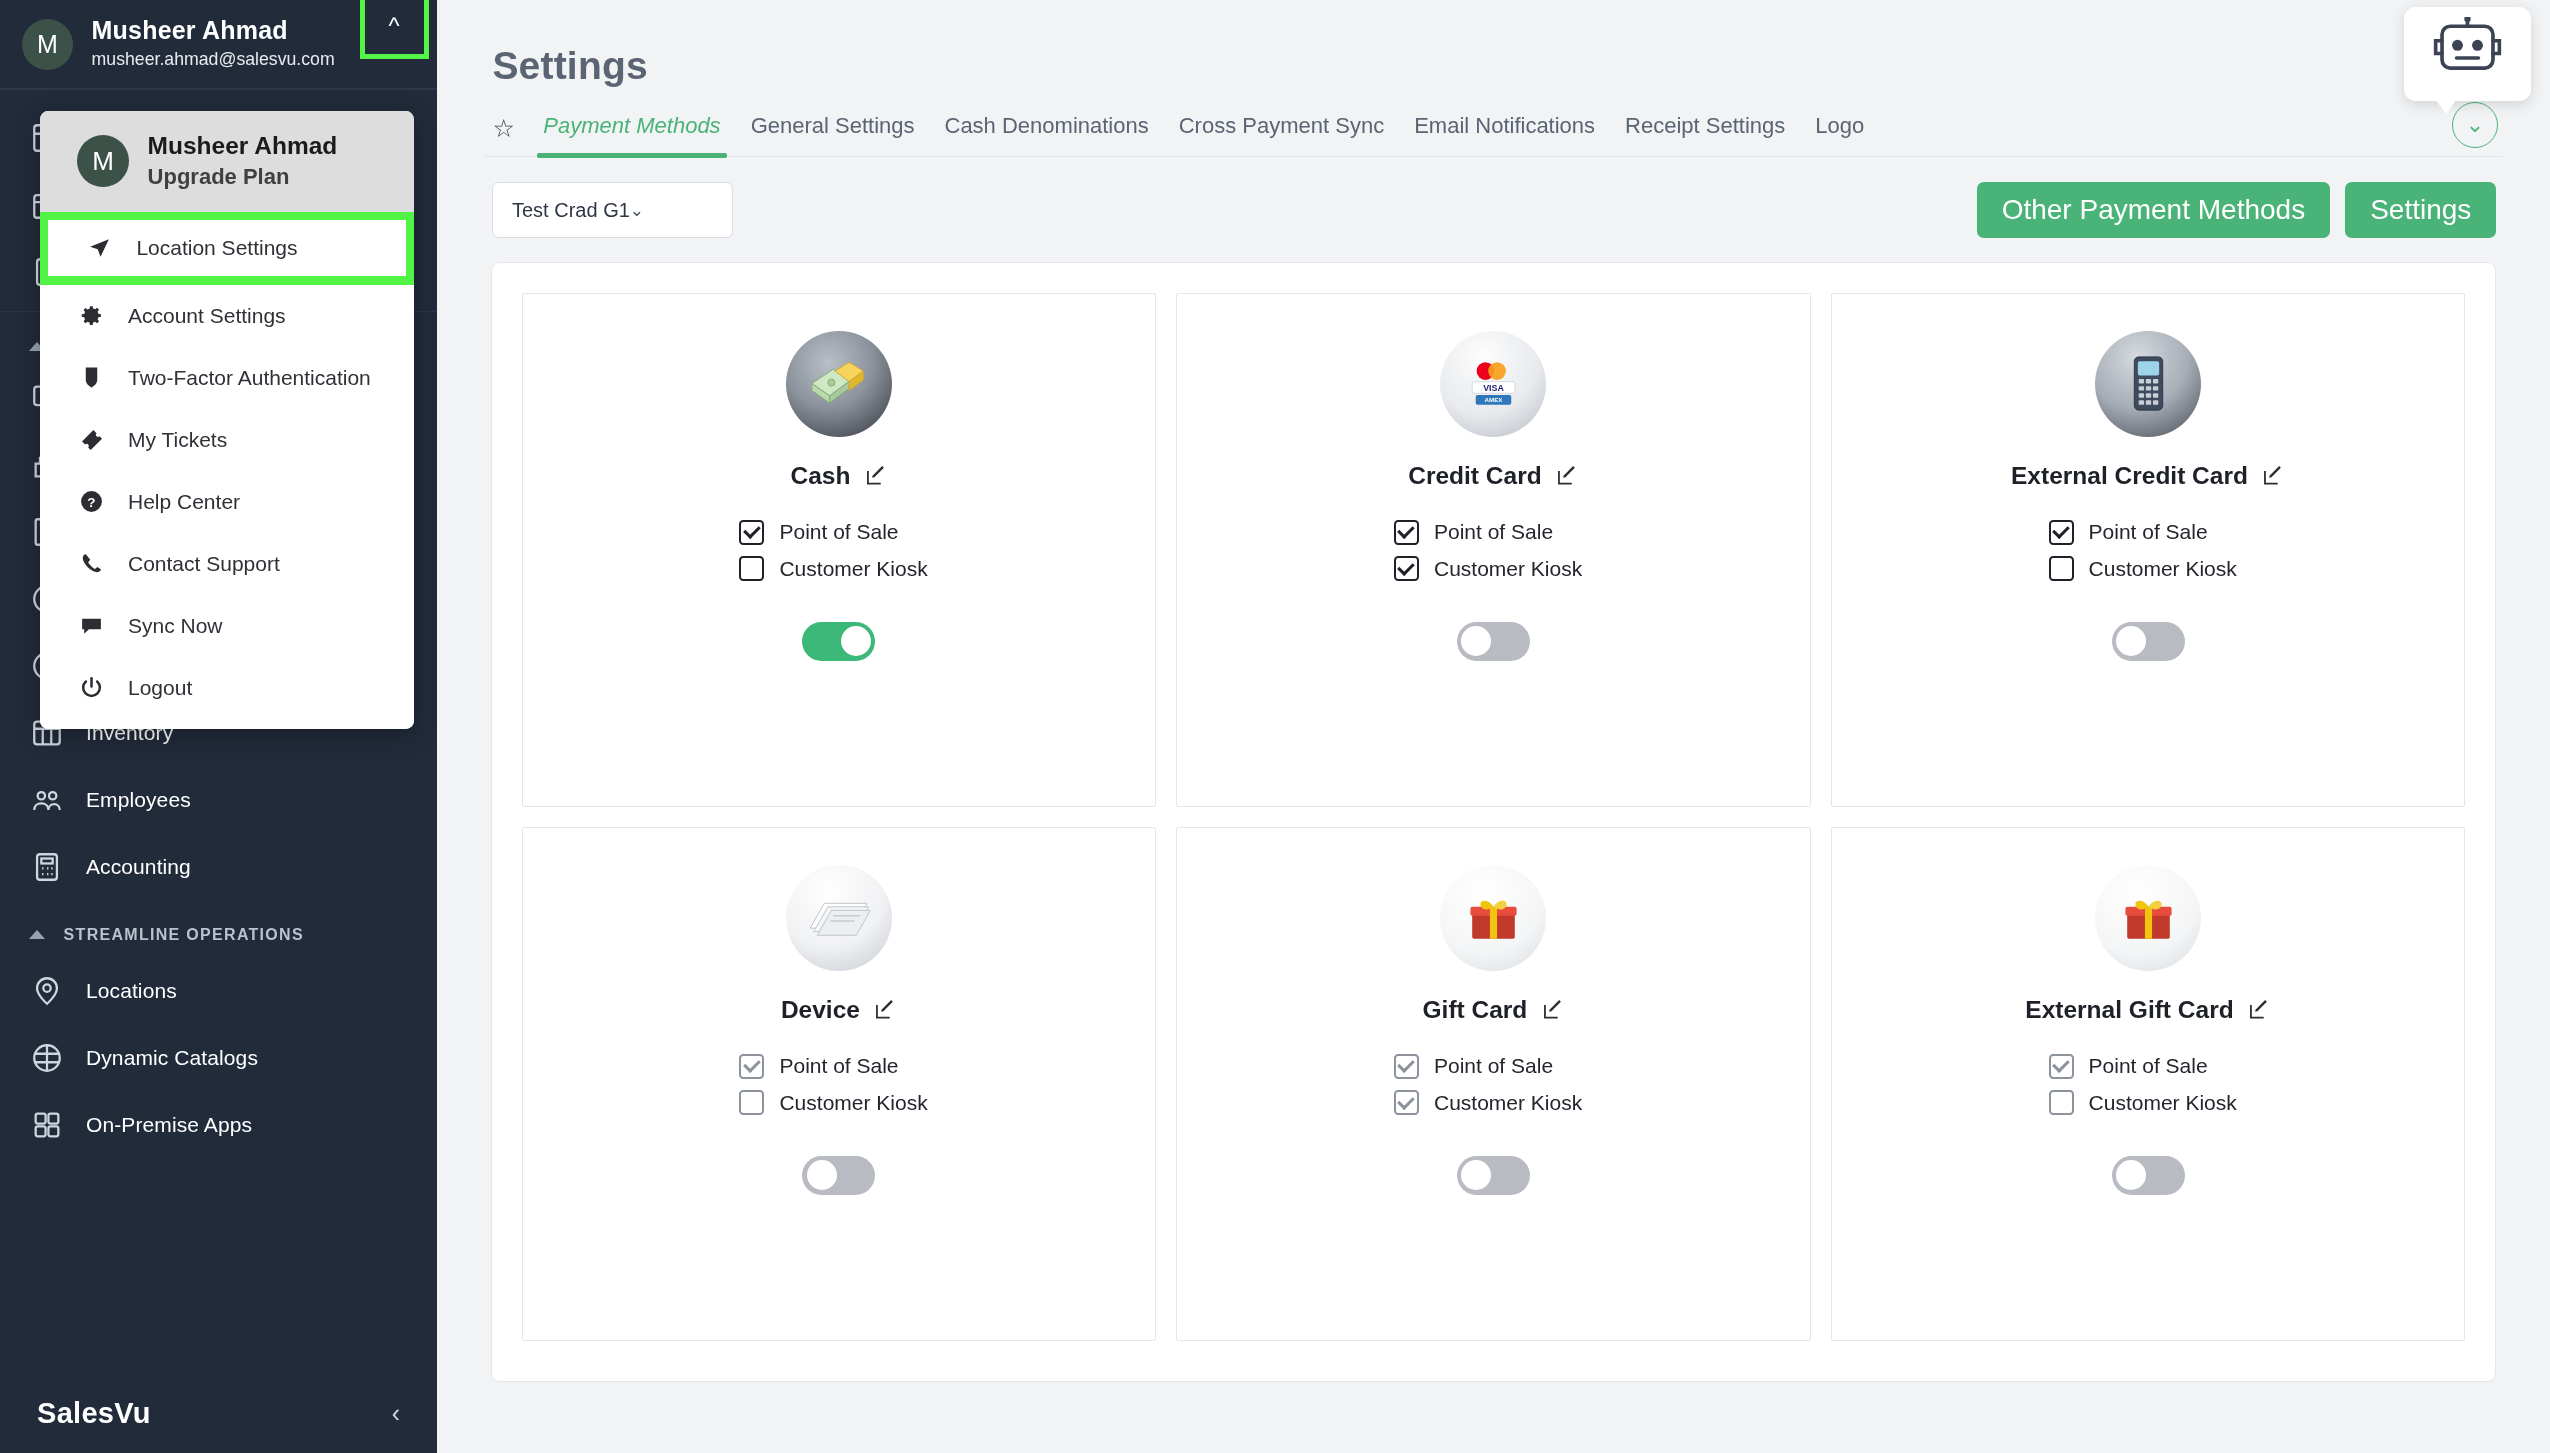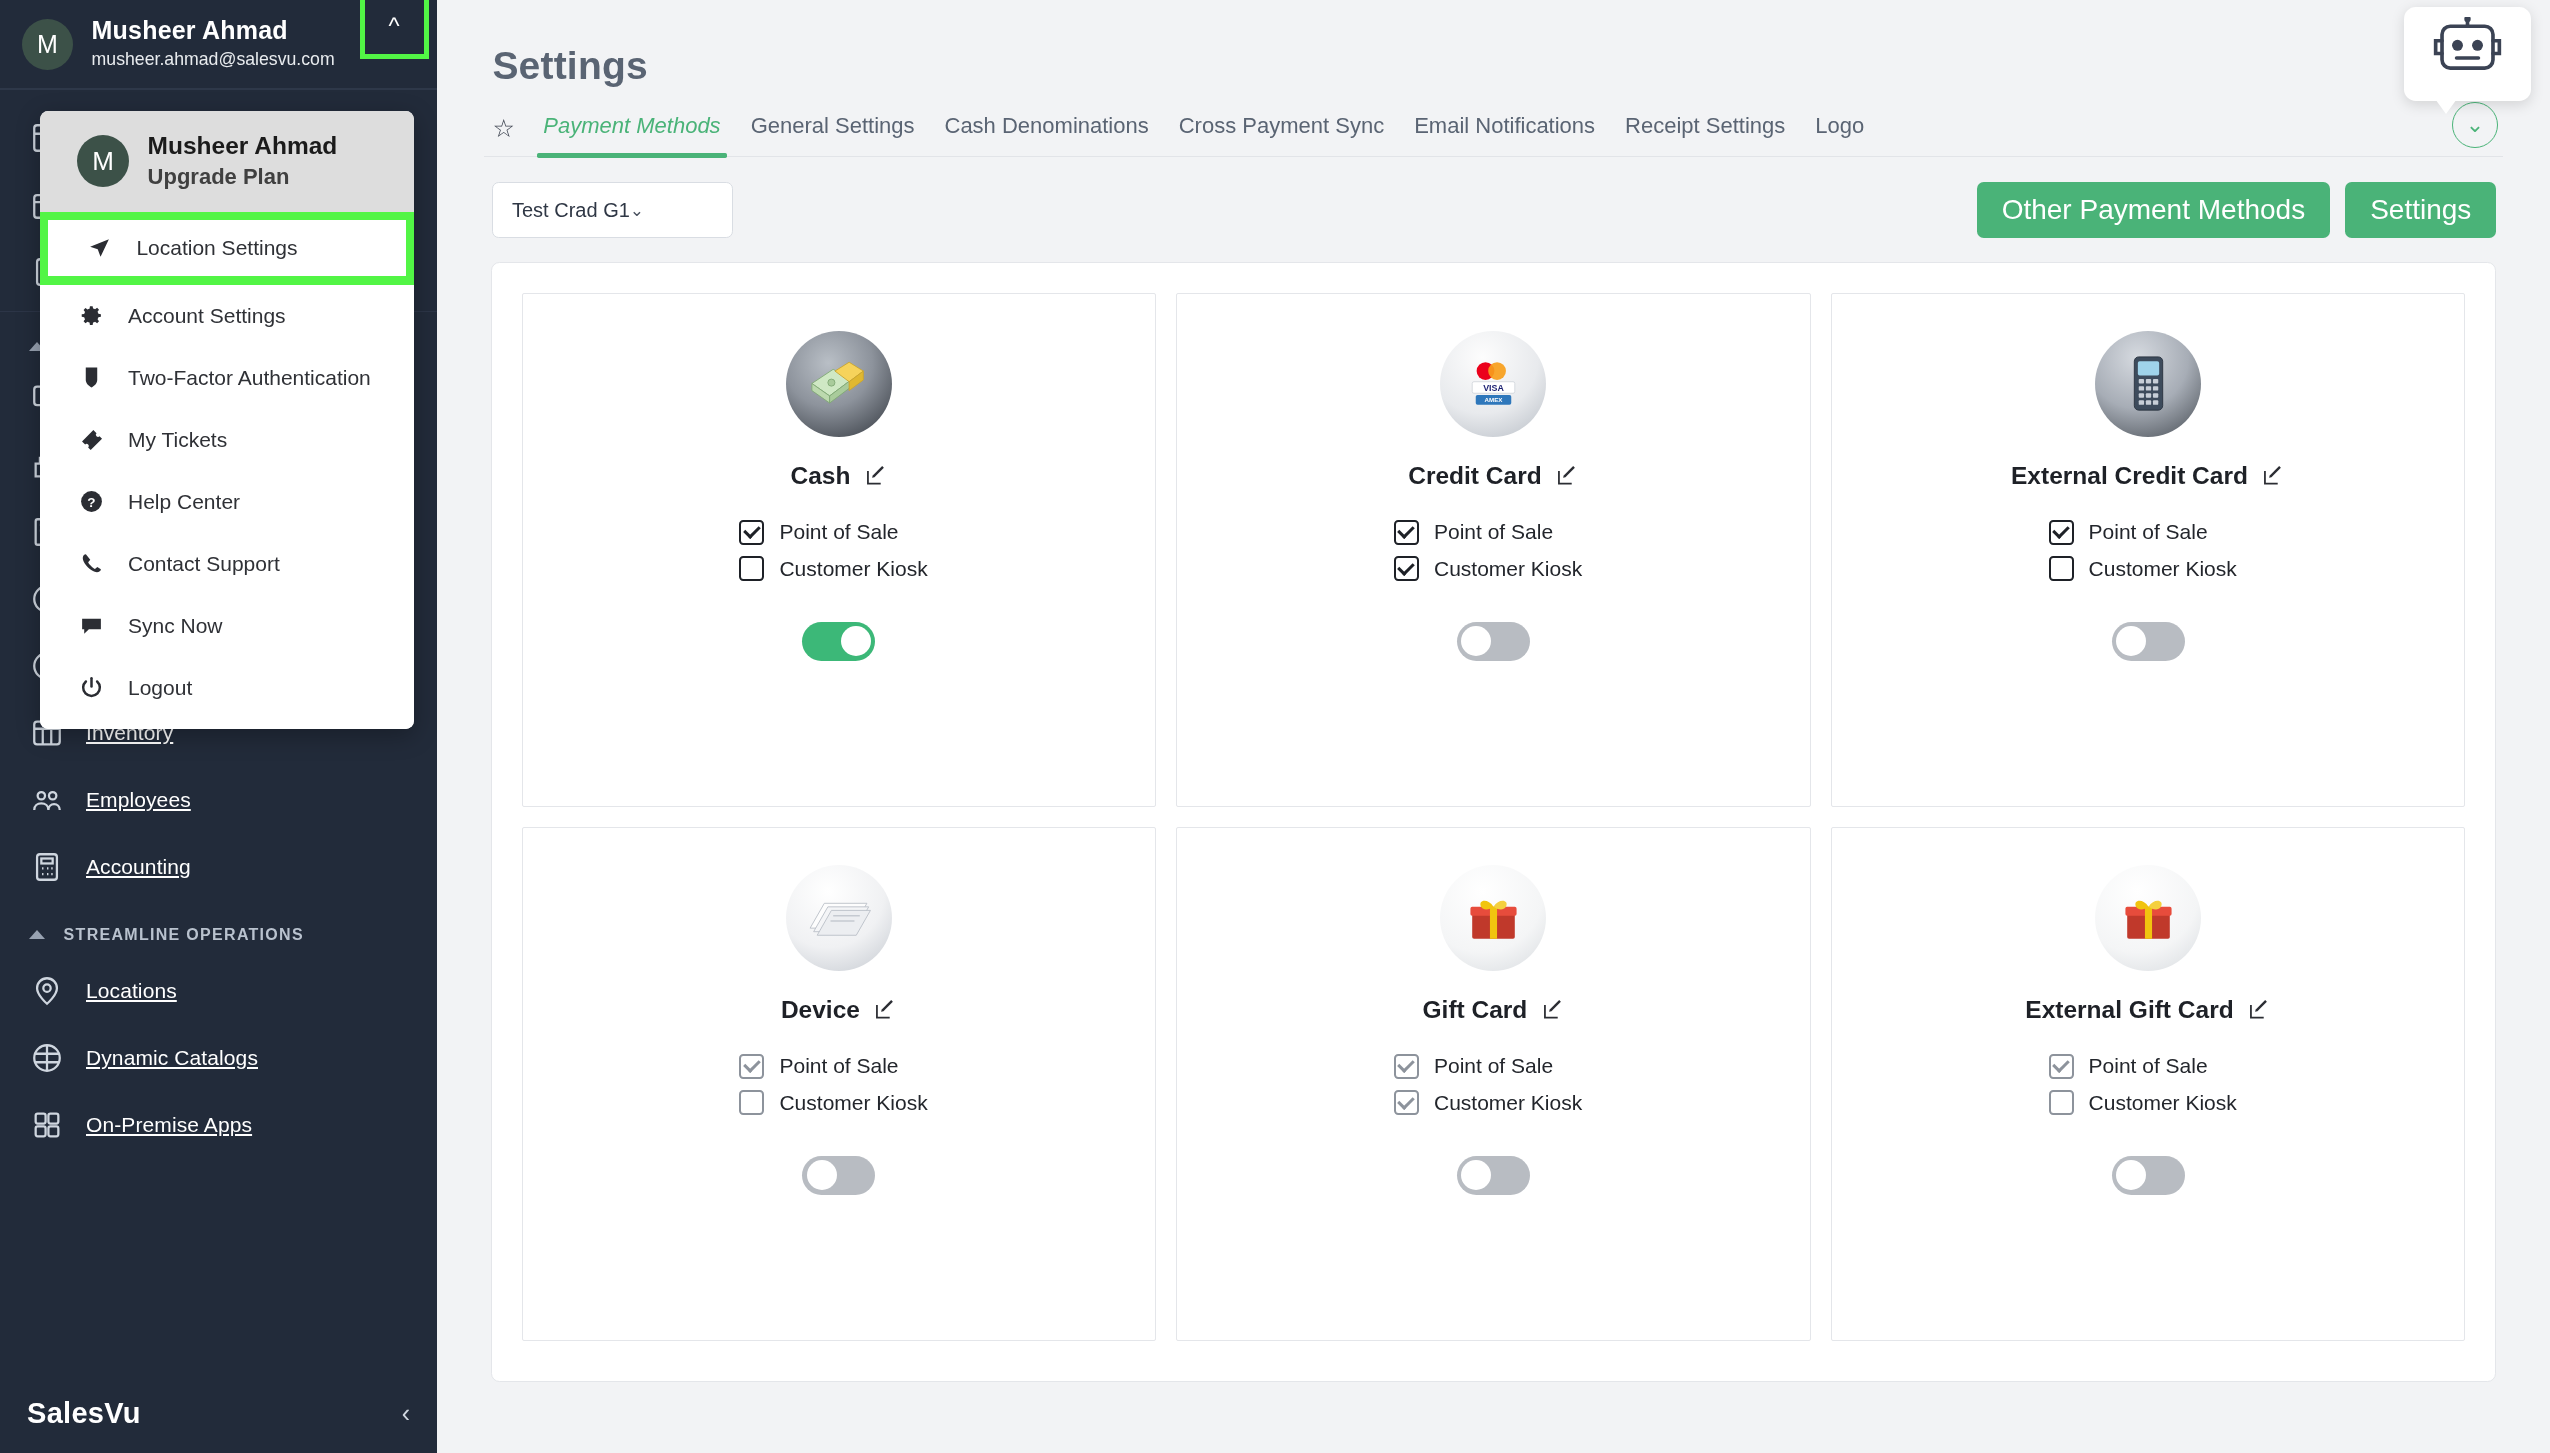--- a/index.html
+++ b/index.html
@@ -40,21 +40,21 @@
     width: 100%; height: 100%; background: #222b3a;
     display: flex; align-items: center; justify-content: center;
     color: #fff; font-size: 23.6px; line-height: 1;
   }
   .sb-divider { height: 1.7px; background: #2e3849; margin: 0; }
 
   .sb-scroll { position: relative; }
   .sb-item {
     display: flex; align-items: center; gap: 22px;
     height: 67px; padding: 0 17px 0 29px;
-    font-size: 21px; color: #fff; letter-spacing: 0.1px; text-decoration: underline;
+    font-size: 21px; color: #fff; letter-spacing: 0.1px;
   }
   .sb-ic {
     width: 35px; height: 35px; flex: 0 0 auto;
     display: flex; align-items: center; justify-content: center;
     color: #cfd6df;
   }
   .sb-ic svg { width: 34px; height: 34px; display: block; }
   .sb-section {
     display: flex; align-items: center; gap: 18.6px;
     padding: 25px 0 13.5px 29px;
@@ -64,21 +64,21 @@
     width: 0; height: 0;
     border-left: 8.4px solid transparent; border-right: 8.4px solid transparent;
     border-bottom: 9.3px solid #98a2b1;
   }
   .sb-sep { height: 1.7px; background: #2c3547; margin: 5px 0; }
 
   .sb-footer {
     position: absolute; left: 0; bottom: 0;
     width: 437px; height: 81px;
     display: flex; align-items: center; justify-content: space-between;
-    padding: 0 27px; background: #222b3a;
+    padding: 0 37px; background: #222b3a;
   }
   .sb-logo { font-size: 29px; font-weight: 700; letter-spacing: 0.3px; }
   .sb-collapse { font-size: 25px; color: #cfd6df; }
 
   
   .dropdown {
     position: absolute; left: 40px; top: 111px;
     width: 374px;
     background: #fff;
     border-radius: 8.4px;

